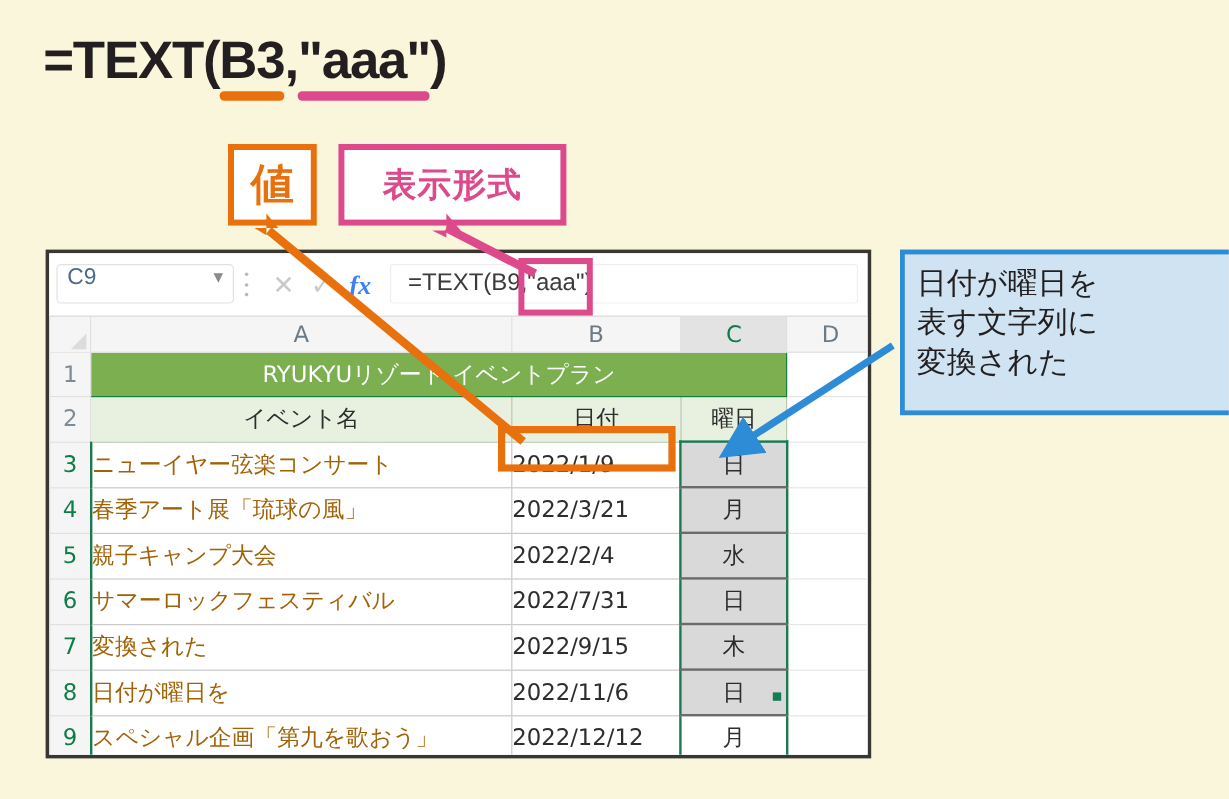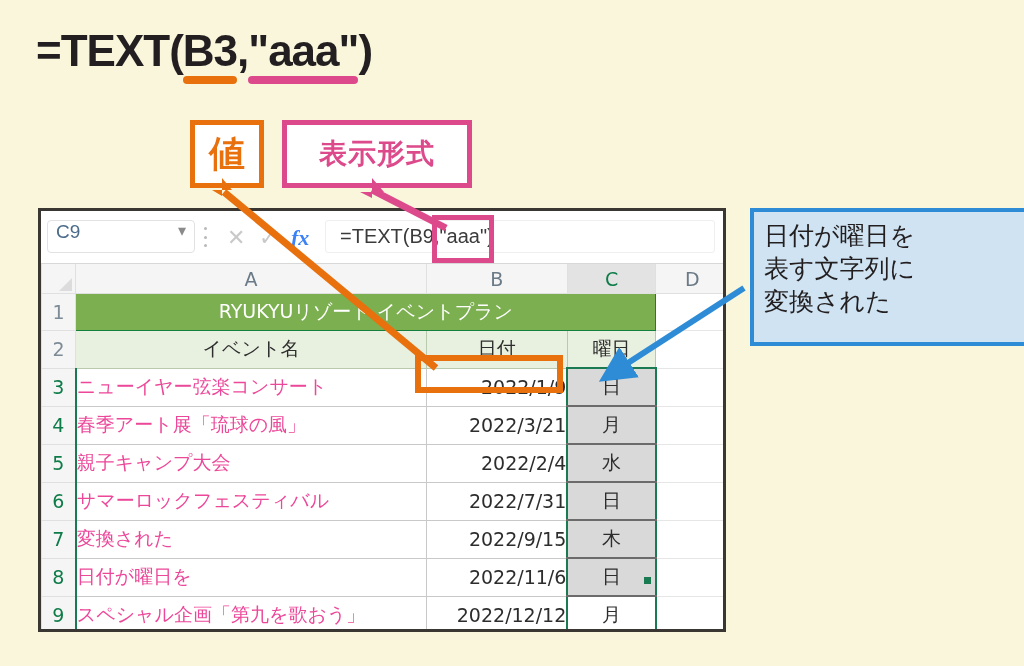--- a/index.html
+++ b/index.html
@@ -114,22 +114,22 @@
   .cell{height:36px;border:1px solid #c9c9c9;background:#fff;}
   .cell.blank{border:1px solid #e6e6e6;}
   .c-title{
     background:#7CAF50;color:#fff;text-align:center;font-size:21px;
     border:1px solid #15803d;
   }
   .c-head{
     background:#E8F0E0;text-align:center;color:#2d2d2d;
     border:1px solid #b9c9ae;
   }
-  .c-name{text-align:left;padding-left:6px;color:#ec4899;}
-  .c-date{text-align:right;padding-right:6px;color:#2d2d2d;}
+  .c-name{text-align:left;padding-left:6px;color:#a16207;}
+  .c-date{padding-right:6px;color:#2d2d2d;}
   .c-day{background:#d9d9d9;text-align:center;color:#2d2d2d;}
   .c-day.selcell{background:#fff;}
   .leftedge{border-left:2px solid #1a7a52;}
   .rightedge{border-right:2px solid #1a7a52;}
   .topedge{border-top:2px solid #1a7a52;}
   .botedge{border-bottom:2px solid #1a7a52;}
   .darkline{border-bottom:2px solid #6b6b6b;}
 
   
   #highlight-b3{

